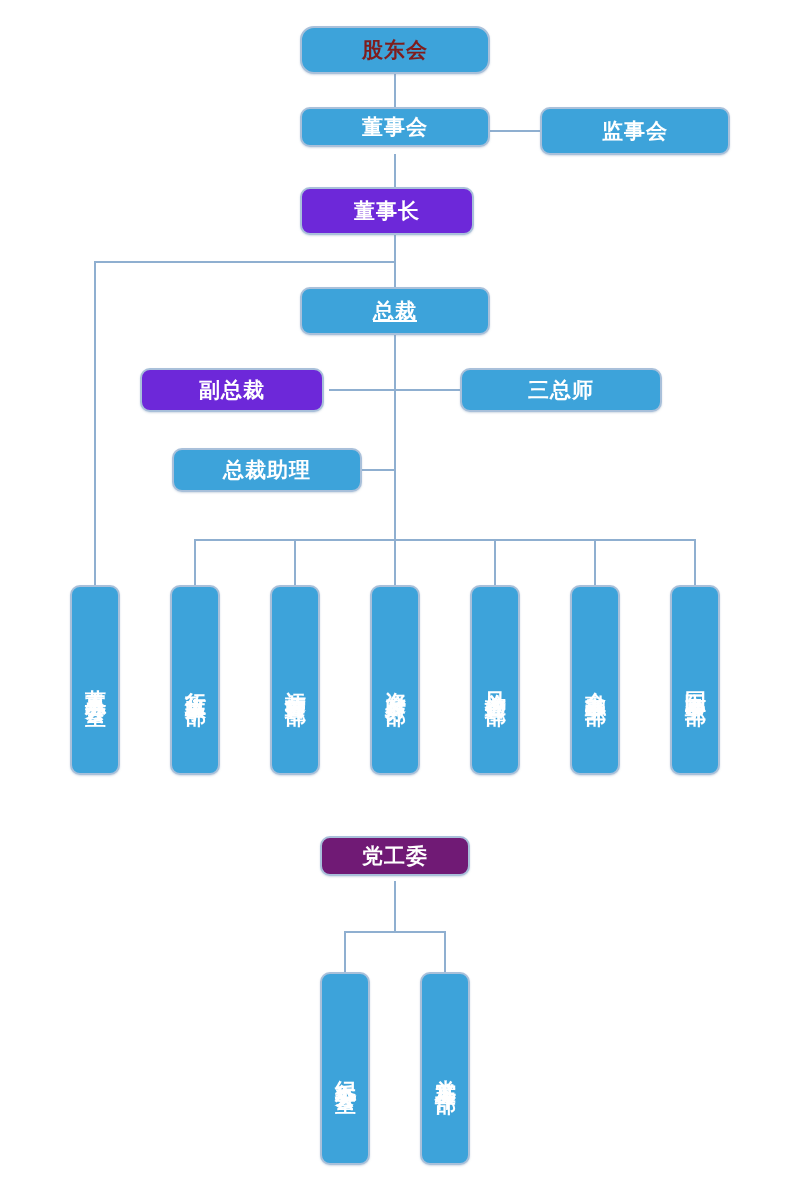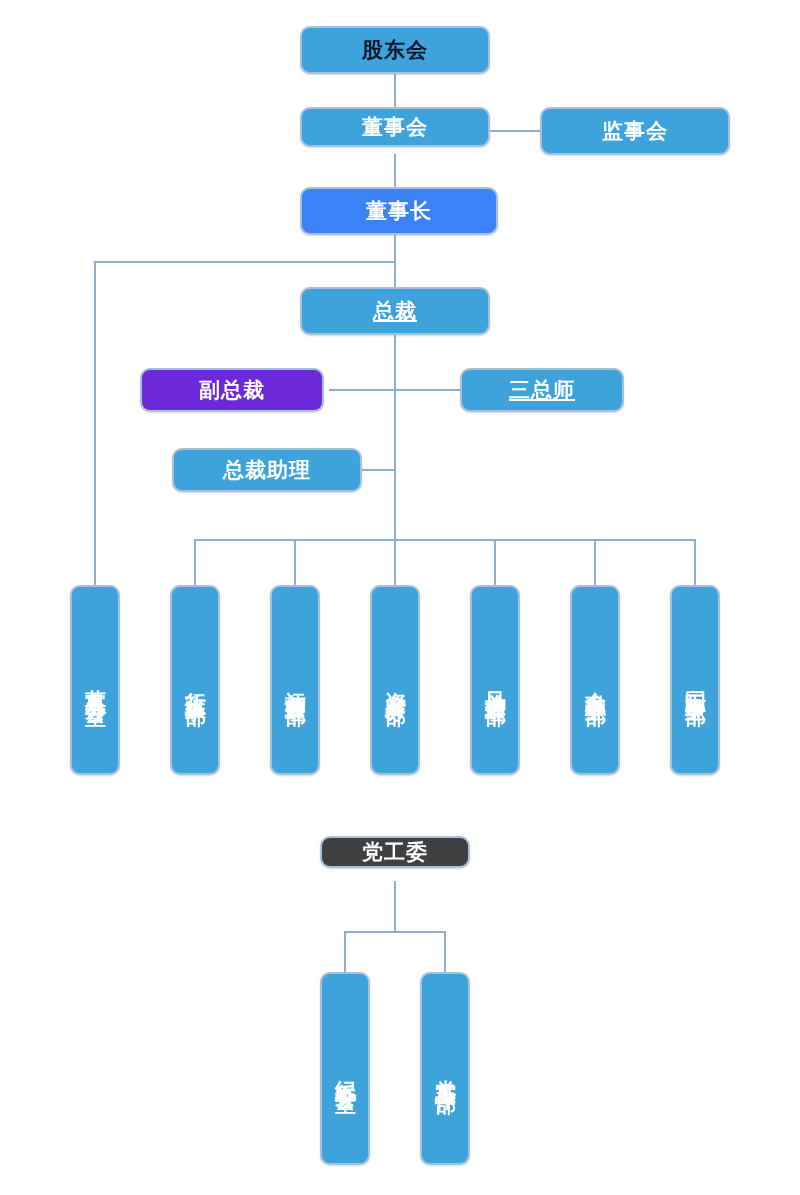--- a/index.html
+++ b/index.html
@@ -81,39 +81,39 @@
       <path d="M 395 540 L 395 585" fill="none" stroke="#8fafd0" stroke-width="2" stroke-linecap="square"></path>
       <path d="M 495 540 L 495 585" fill="none" stroke="#8fafd0" stroke-width="2" stroke-linecap="square"></path>
       <path d="M 595 540 L 595 585" fill="none" stroke="#8fafd0" stroke-width="2" stroke-linecap="square"></path>
       <path d="M 695 540 L 695 585" fill="none" stroke="#8fafd0" stroke-width="2" stroke-linecap="square"></path>
       <path d="M 395 882 L 395 932" fill="none" stroke="#8fafd0" stroke-width="2" stroke-linecap="square"></path>
       <path d="M 345 932 L 445 932" fill="none" stroke="#8fafd0" stroke-width="2" stroke-linecap="square"></path>
       <path d="M 345 932 L 345 972" fill="none" stroke="#8fafd0" stroke-width="2" stroke-linecap="square"></path>
       <path d="M 445 932 L 445 972" fill="none" stroke="#8fafd0" stroke-width="2" stroke-linecap="square"></path>
     </svg>
   <div id="node-layer">
-      <div class="node horizontal" style="left: 300px; top: 26px; width: 190px; height: 48px; background: rgb(61, 163, 218); border-color: rgb(169, 192, 218); color: #0f172a;">
+      <div class="node horizontal" style="left: 300px; top: 26px; width: 190px; height: 48px; background: rgb(61, 163, 218); border-color: rgb(169, 192, 218); color: #7f1d1d; border-radius: 14px;">
         <span class="node-label">股东会</span>
       </div>
       <div class="node horizontal" style="left: 300px; top: 107px; width: 190px; height: 40px; background: rgb(61, 163, 218); border-color: rgb(169, 192, 218); color: rgb(255, 255, 255);">
         <span class="node-label">董事会</span>
       </div>
       <div class="node horizontal" style="left: 540px; top: 107px; width: 190px; height: 48px; background: rgb(61, 163, 218); border-color: rgb(169, 192, 218); color: rgb(255, 255, 255);">
         <span class="node-label">监事会</span>
       </div>
-      <div class="node horizontal" style="left: 300px; top: 187px; width: 198px; height: 48px; background: #3b82f6; border-color: rgb(169, 192, 218); color: rgb(255, 255, 255);">
+      <div class="node horizontal" style="left: 300px; top: 187px; width: 174px; height: 48px; background: #6d28d9; border-color: rgb(169, 192, 218); color: rgb(255, 255, 255);">
         <span class="node-label">董事长</span>
       </div>
       <div class="node horizontal" style="left: 300px; top: 287px; width: 190px; height: 48px; background: rgb(61, 163, 218); border-color: rgb(169, 192, 218); color: rgb(255, 255, 255); text-decoration: underline;">
         <span class="node-label">总裁</span>
       </div>
       <div class="node horizontal" style="left: 140px; top: 368px; width: 184px; height: 44px; background: #6d28d9; border-color: rgb(169, 192, 218); color: rgb(255, 255, 255);">
         <span class="node-label">副总裁</span>
       </div>
-      <div class="node horizontal" style="left: 460px; top: 368px; width: 164px; height: 44px; background: rgb(61, 163, 218); border-color: rgb(169, 192, 218); color: rgb(255, 255, 255); text-decoration: underline;">
+      <div class="node horizontal" style="left: 460px; top: 368px; width: 202px; height: 44px; background: rgb(61, 163, 218); border-color: rgb(169, 192, 218); color: rgb(255, 255, 255);">
         <span class="node-label">三总师</span>
       </div>
       <div class="node horizontal" style="left: 140px; top: 448px; width: 190px; height: 44px; background: rgb(61, 163, 218); border-color: rgb(169, 192, 218); color: rgb(255, 255, 255); margin-left: 32px;">
         <span class="node-label">总裁助理</span>
       </div>
       <div class="node vertical" style="left: 70px; top: 585px; width: 50px; height: 190px; background: rgb(61, 163, 218); border-color: rgb(169, 192, 218); color: rgb(255, 255, 255);">
         <span class="node-label">董事会办公室</span>
       </div>
       <div class="node vertical" style="left: 170px; top: 585px; width: 50px; height: 190px; background: rgb(61, 163, 218); border-color: rgb(169, 192, 218); color: rgb(255, 255, 255);">
         <span class="node-label">行政人事部</span>
@@ -126,21 +126,21 @@
       </div>
       <div class="node vertical" style="left: 470px; top: 585px; width: 50px; height: 190px; background: rgb(61, 163, 218); border-color: rgb(169, 192, 218); color: rgb(255, 255, 255);">
         <span class="node-label">风控管理部</span>
       </div>
       <div class="node vertical" style="left: 570px; top: 585px; width: 50px; height: 190px; background: rgb(61, 163, 218); border-color: rgb(169, 192, 218); color: rgb(255, 255, 255);">
         <span class="node-label">金融事业部</span>
       </div>
       <div class="node vertical" style="left: 670px; top: 585px; width: 50px; height: 190px; background: rgb(61, 163, 218); border-color: rgb(169, 192, 218); color: rgb(255, 255, 255);">
         <span class="node-label">国际事业部</span>
       </div>
-      <div class="node horizontal" style="left: 320px; top: 836px; width: 150px; height: 32px; background: #404040; border-color: rgb(169, 192, 218); color: rgb(255, 255, 255);">
+      <div class="node horizontal" style="left: 320px; top: 836px; width: 150px; height: 40px; background: #701a75; border-color: rgb(169, 192, 218); color: rgb(255, 255, 255);">
         <span class="node-label">党工委</span>
       </div>
       <div class="node vertical" style="left: 320px; top: 972px; width: 50px; height: 193px; background: rgb(61, 163, 218); border-color: rgb(169, 192, 218); color: rgb(255, 255, 255);">
         <span class="node-label">纪委办公室</span>
       </div>
       <div class="node vertical" style="left: 420px; top: 972px; width: 50px; height: 193px; background: rgb(61, 163, 218); border-color: rgb(169, 192, 218); color: rgb(255, 255, 255);">
         <span class="node-label">党群工作部</span>
       </div>
     </div>
 </div>

